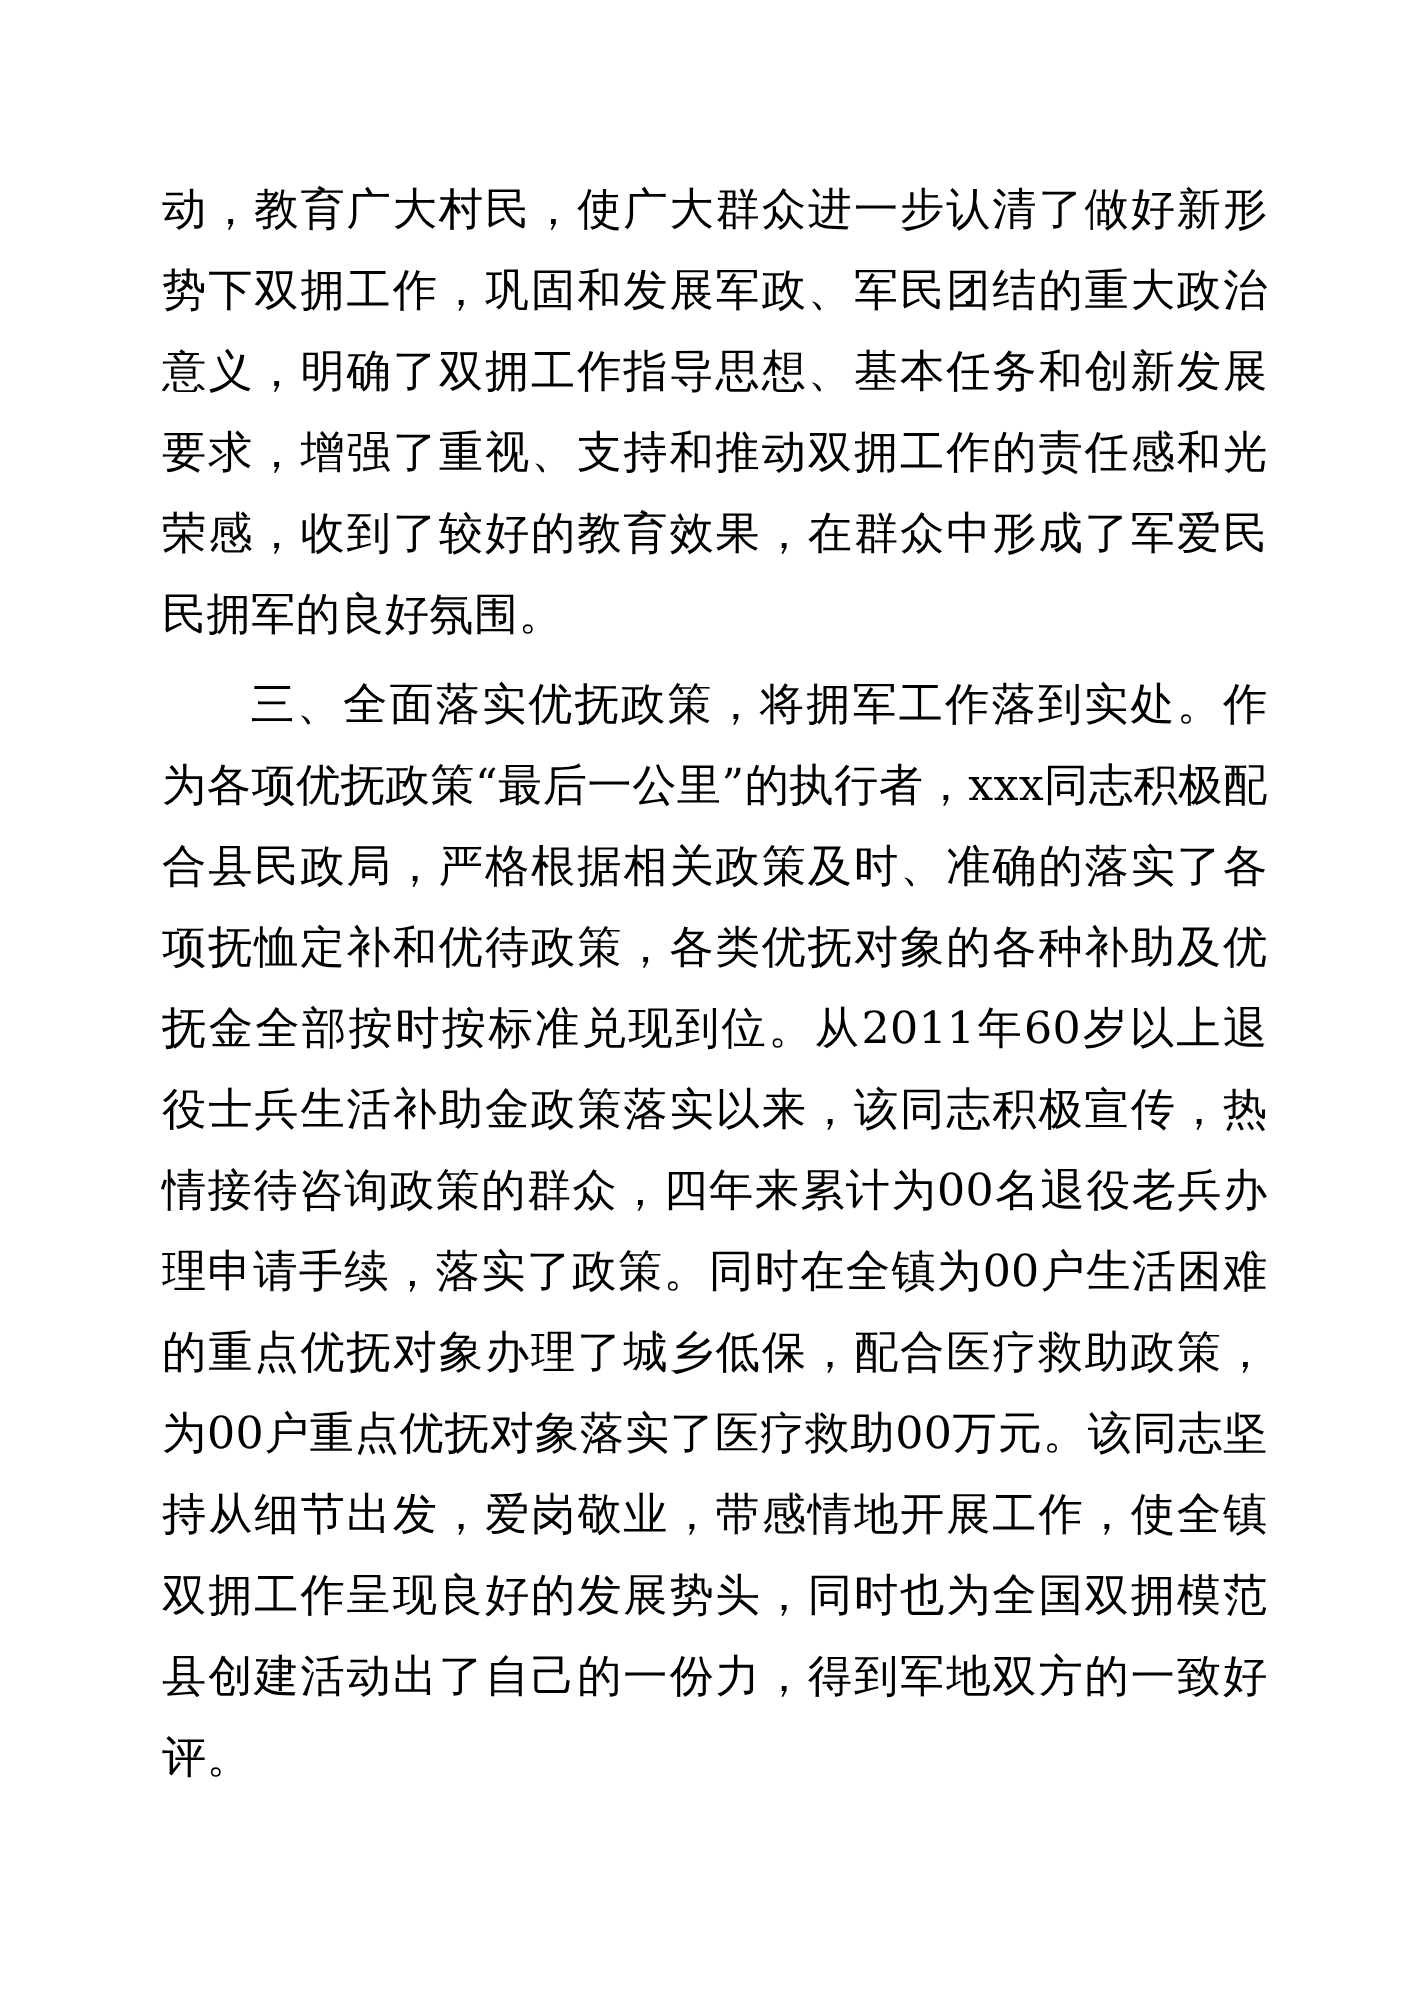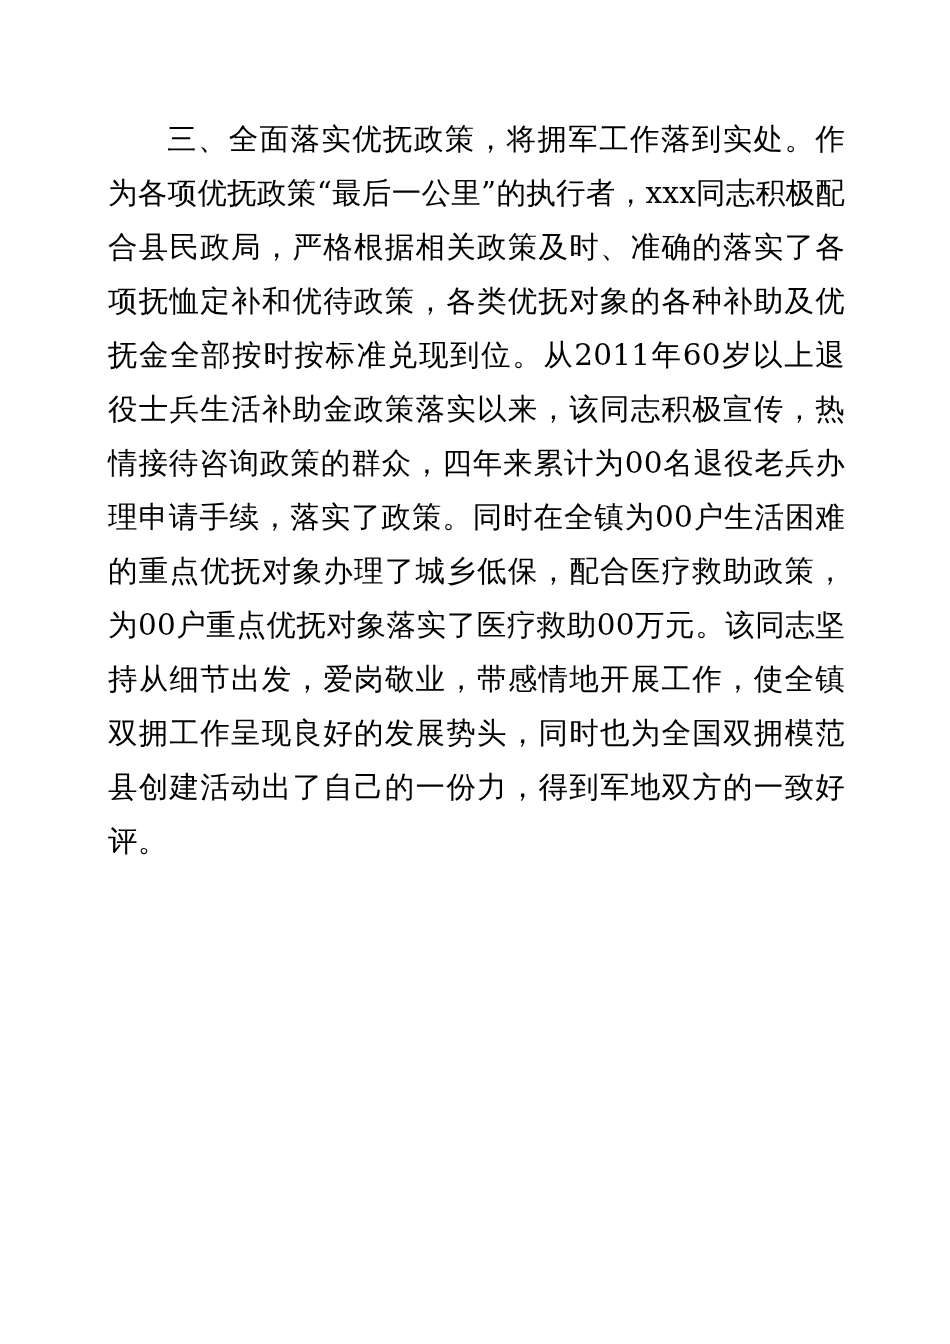--- a/index.html
+++ b/index.html
@@ -44,16 +44,17 @@
   }
   .spacer-bottom {
     height: 260px;
   }
 </style>
 </head>
 <body>
 
 <div class="page">
   <div class="doc-body">
+    <p class="para first">动，教育广大村民，使广大群众进一步认清了做好新形势下双拥工作，巩固和发展军政、军民团结的重大政治意义，明确了双拥工作指导思想、基本任务和创新发展要求，增强了重视、支持和推动双拥工作的责任感和光荣感，收到了较好的教育效果，在群众中形成了军爱民民拥军的良好氛围。</p>
     <p class="para indent">三、全面落实优抚政策，将拥军工作落到实处。作为各项优抚政策“最后一公里”的执行者，xxx同志积极配合县民政局，严格根据相关政策及时、准确的落实了各项抚恤定补和优待政策，各类优抚对象的各种补助及优抚金全部按时按标准兑现到位。从2011年60岁以上退役士兵生活补助金政策落实以来，该同志积极宣传，热情接待咨询政策的群众，四年来累计为00名退役老兵办理申请手续，落实了政策。同时在全镇为00户生活困难的重点优抚对象办理了城乡低保，配合医疗救助政策，为00户重点优抚对象落实了医疗救助00万元。该同志坚持从细节出发，爱岗敬业，带感情地开展工作，使全镇双拥工作呈现良好的发展势头，同时也为全国双拥模范县创建活动出了自己的一份力，得到军地双方的一致好评。</p>
     <div class="spacer-bottom"></div>
   </div>
 </div>
 
 </body></html>

